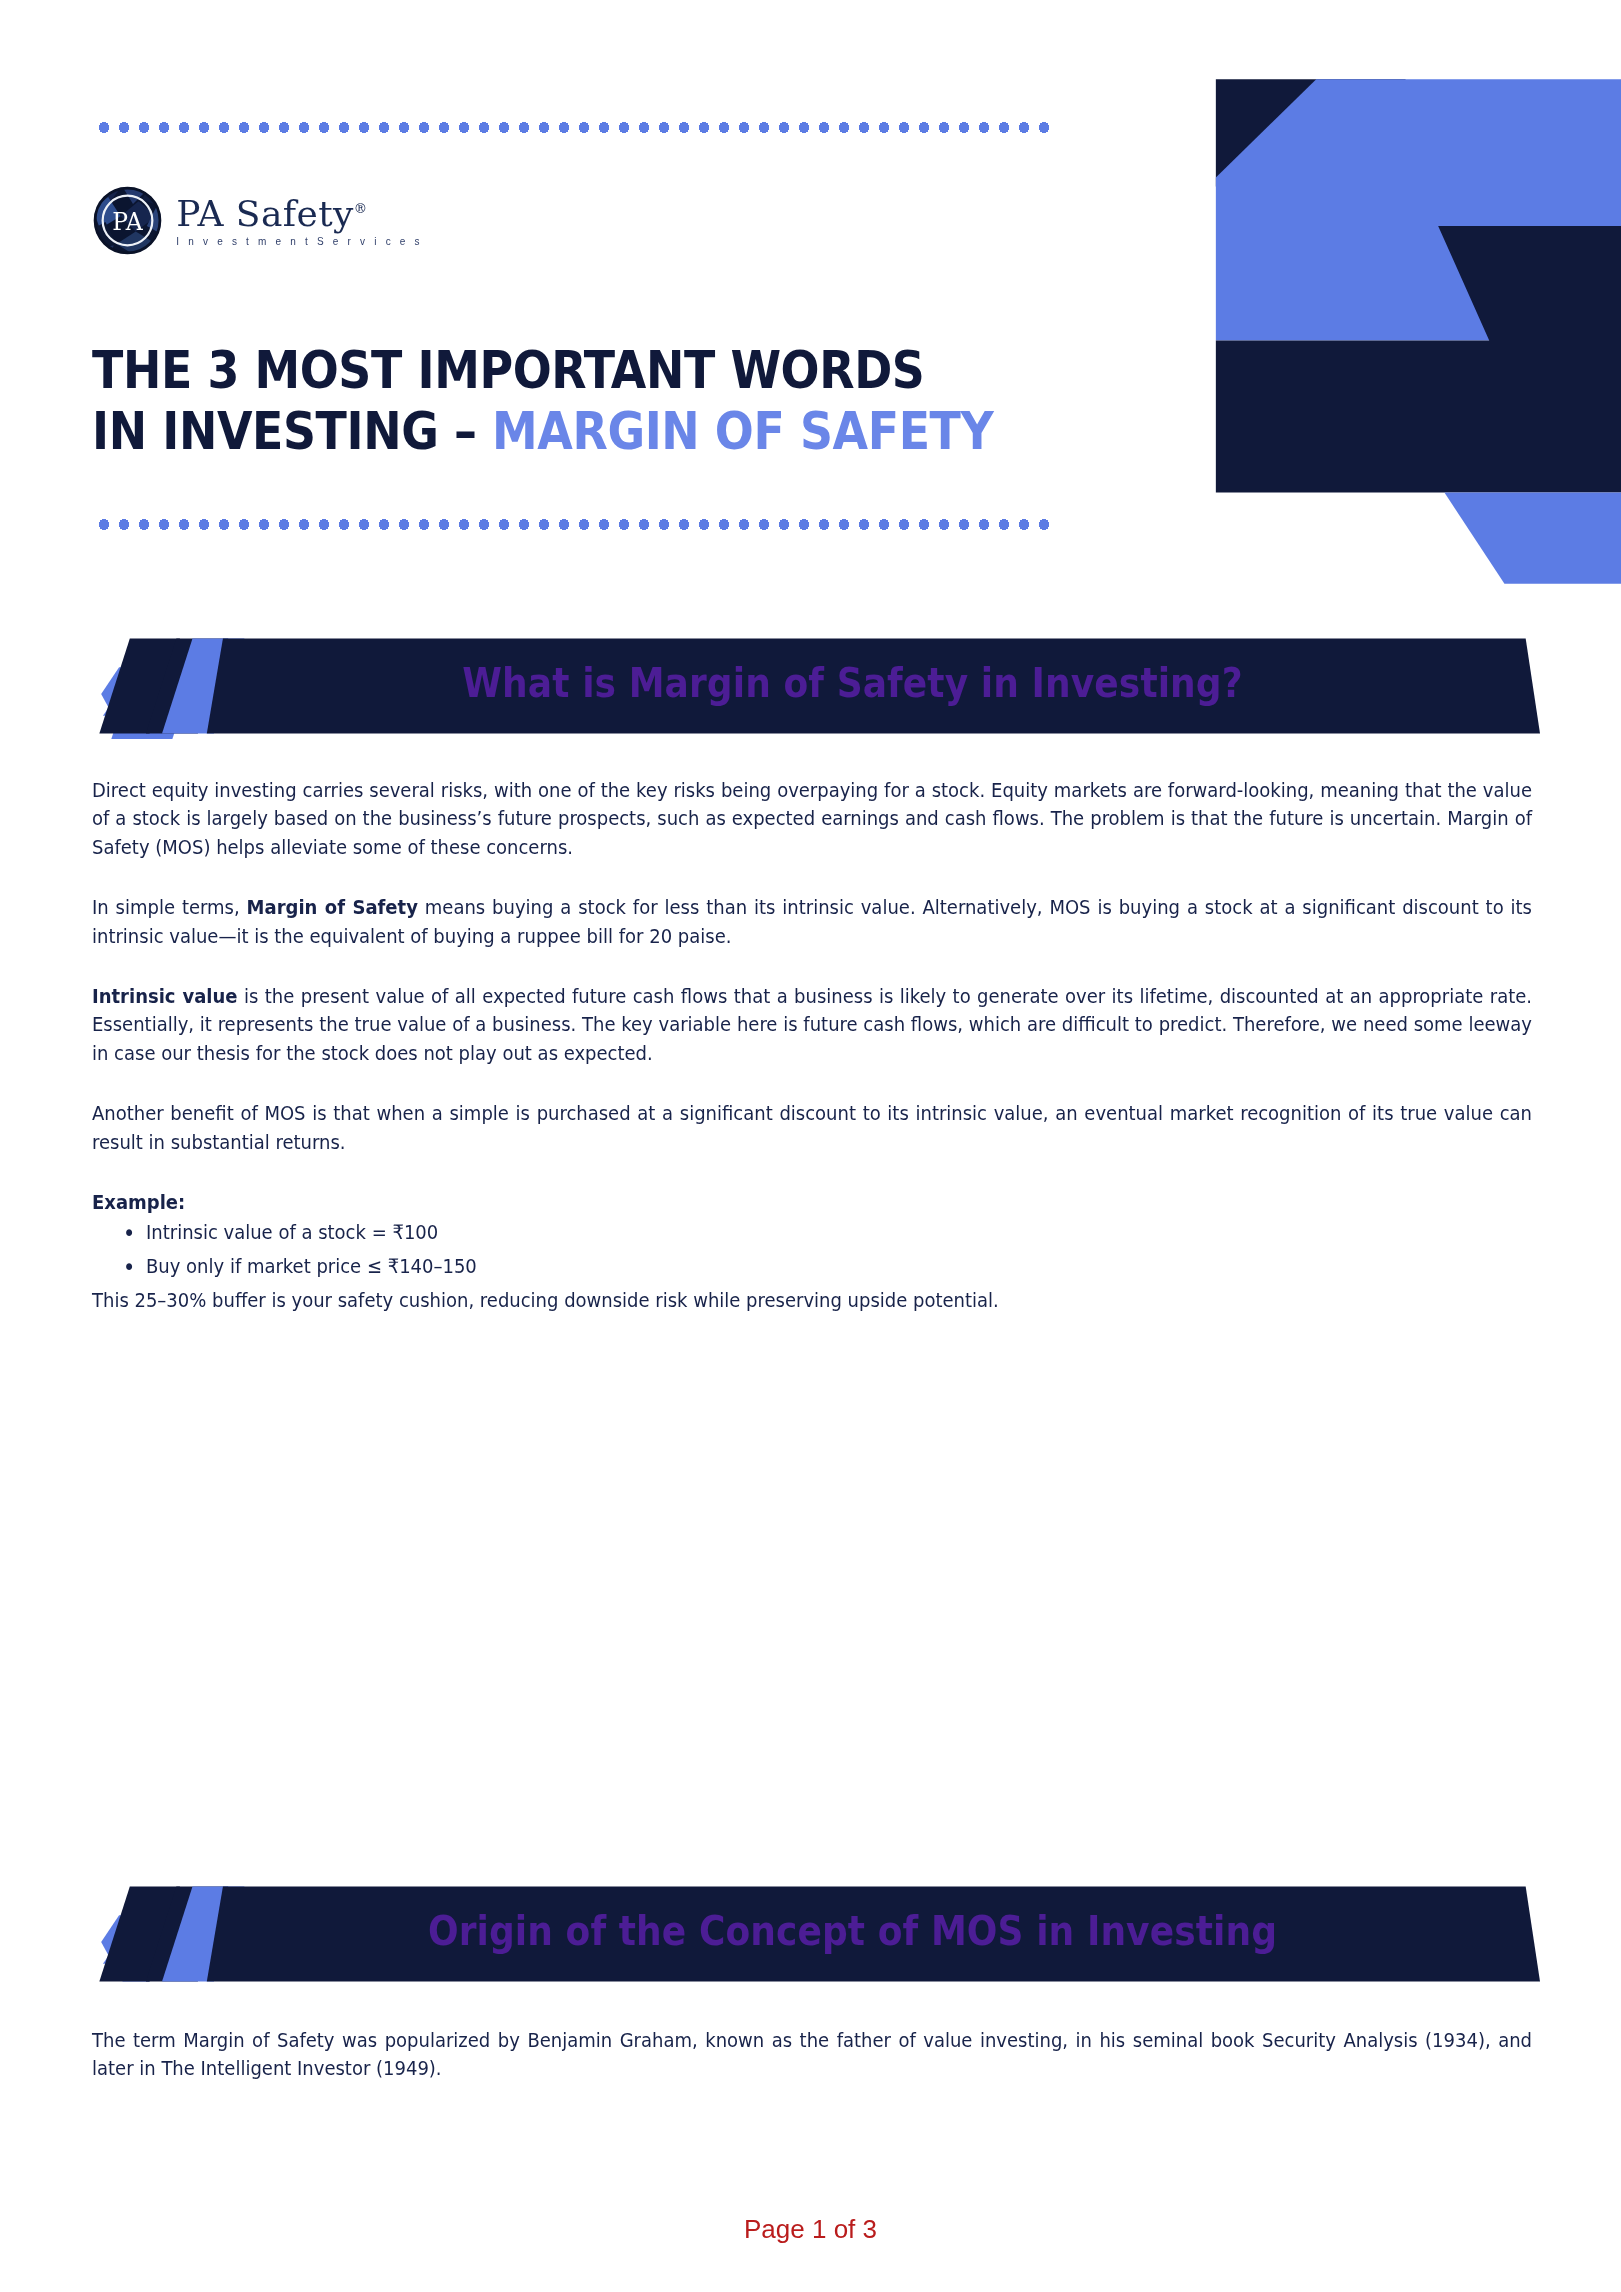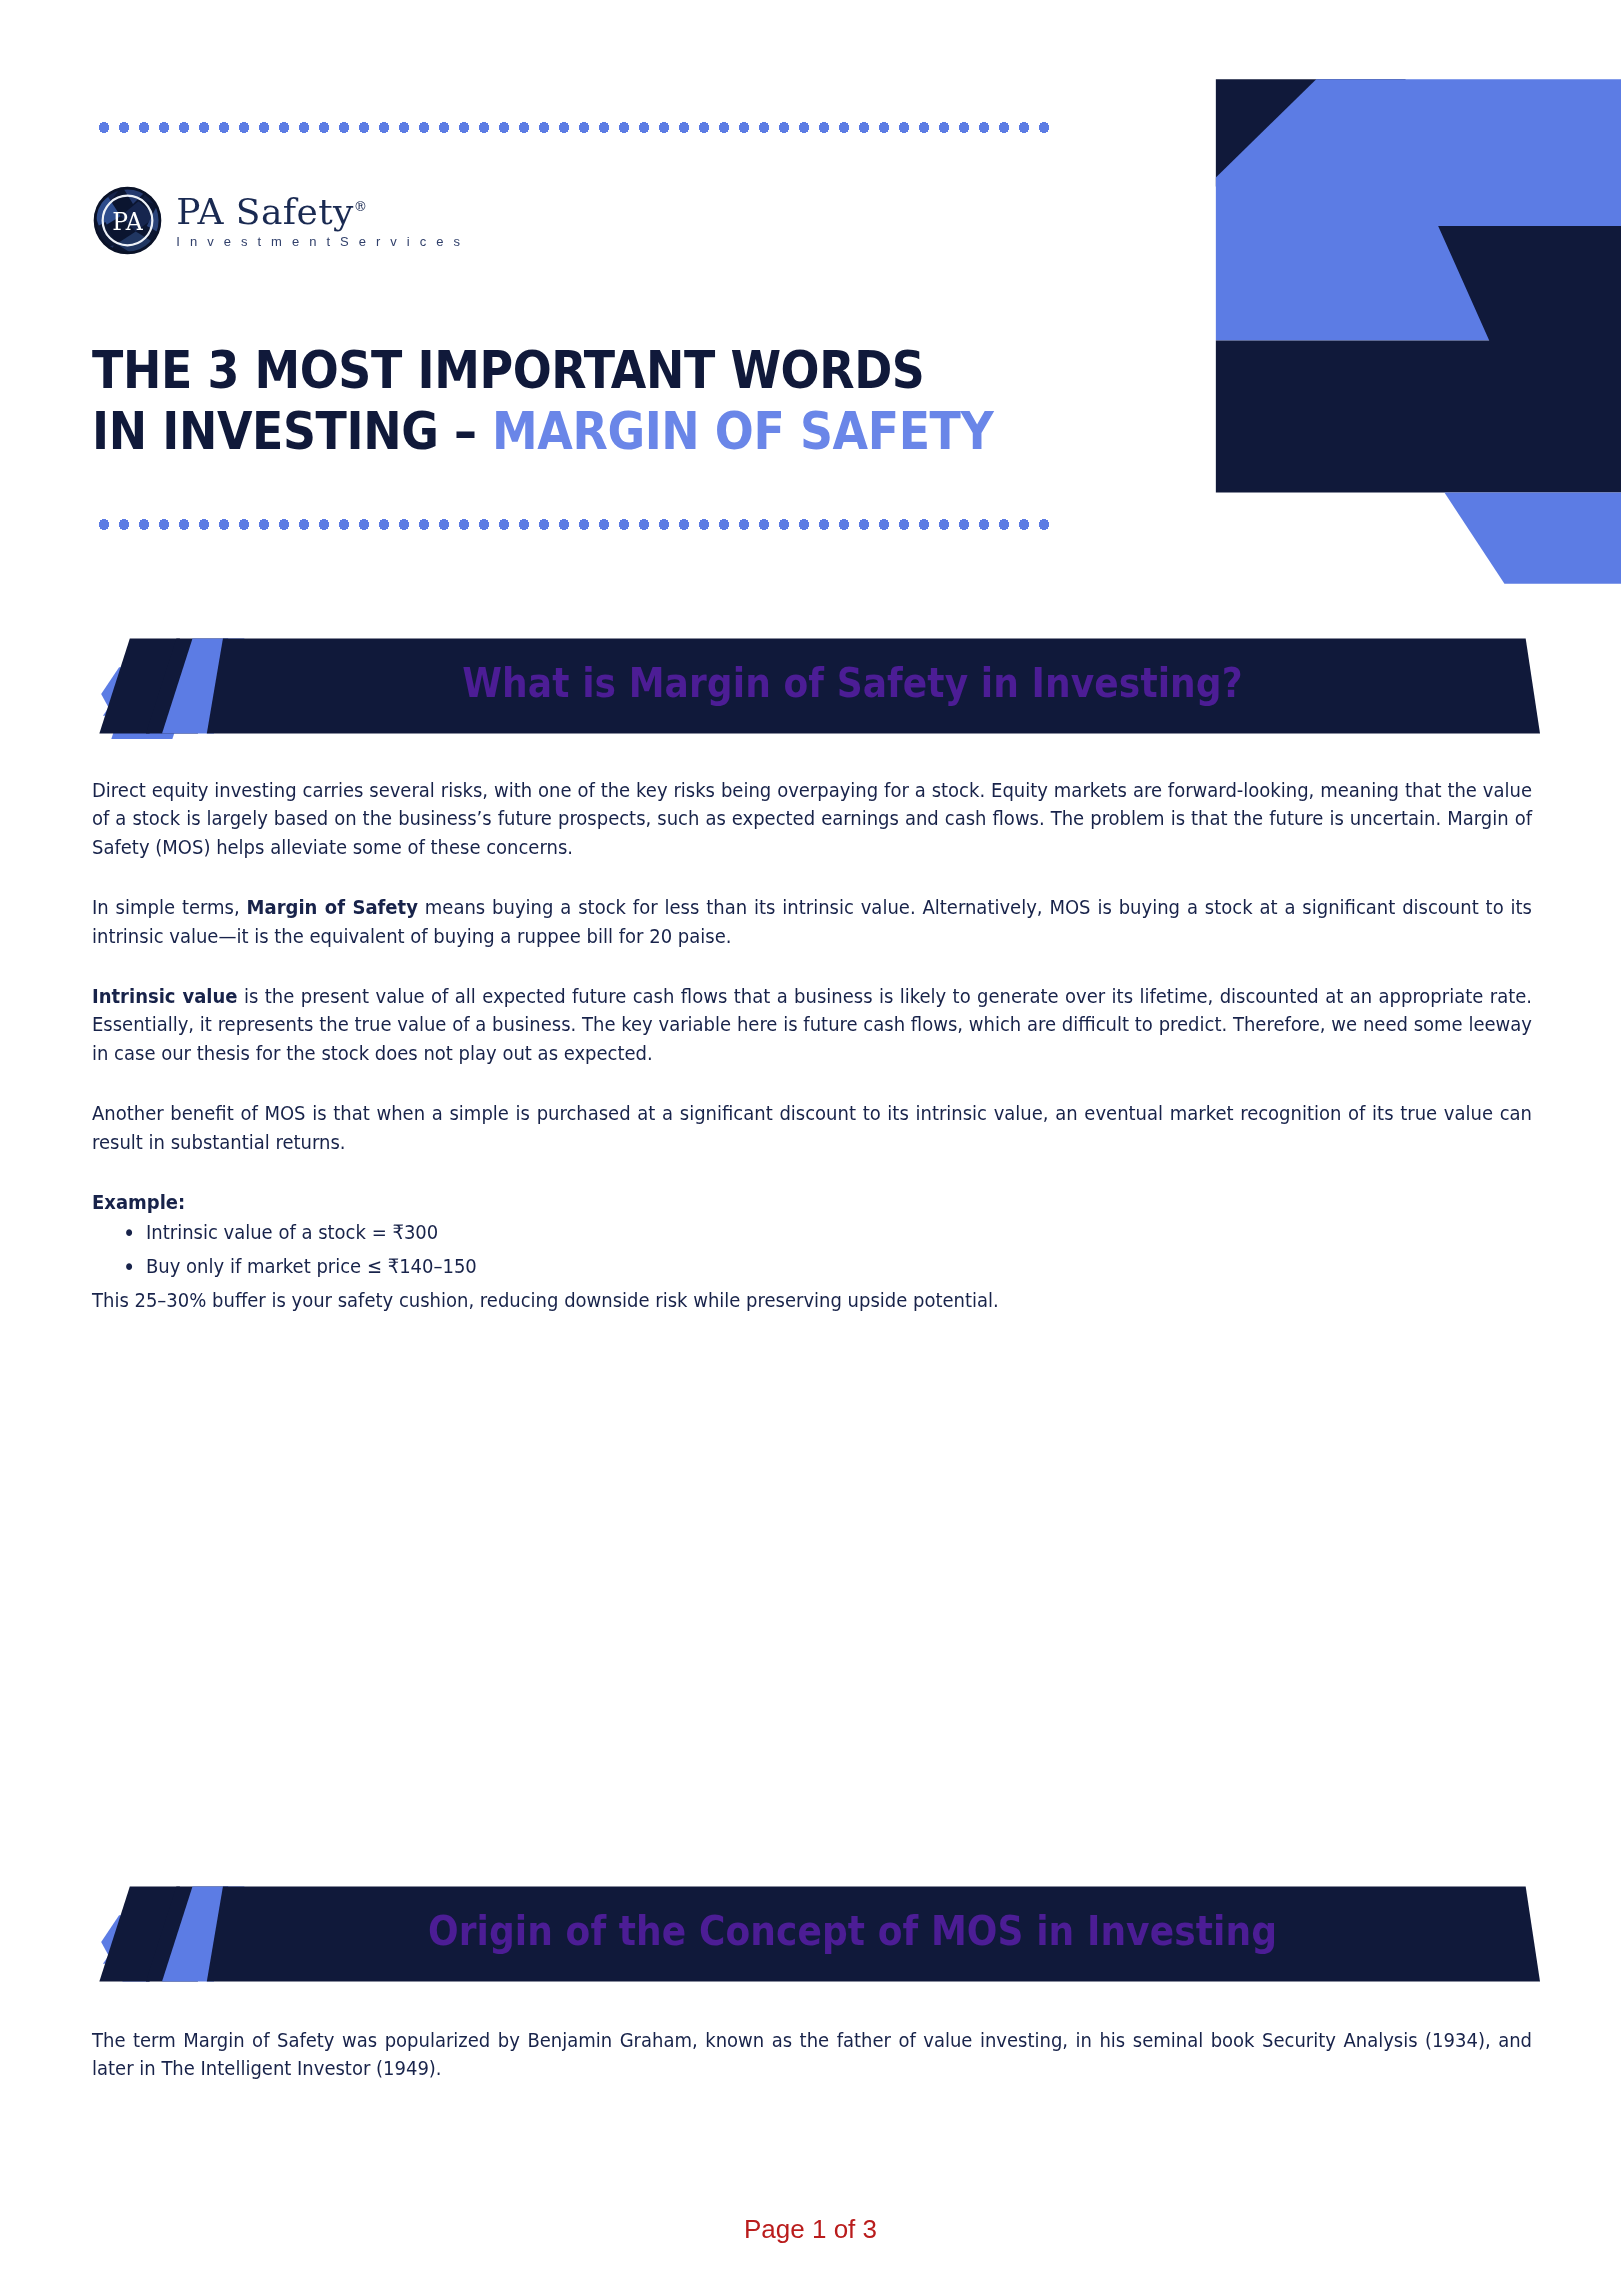--- a/index.html
+++ b/index.html
@@ -70,21 +70,21 @@
     white-space: nowrap;
   }
   .logo-reg {
     font-family: "DejaVu Serif", "Liberation Serif", serif;
     font-size: 13.4px;
     vertical-align: super;
     color: #1a2a52;
   }
   .logo-tagline {
     font-family: "Liberation Sans", sans-serif;
-    font-size: 13px;
+    font-size: 10px;
     color: #31406b;
     letter-spacing: 3.2px;
     margin-top: 4.5px;
     white-space: nowrap;
   }
 
   
   .doc-title {
     position: absolute;
     left: 92px;
@@ -257,21 +257,21 @@
   </div>
 
   <div class="content body-1">
     <p>Direct equity investing carries several risks, with one of the key risks being overpaying for a stock. Equity markets are forward-looking, meaning that the value of a stock is largely based on the business’s future prospects, such as expected earnings and cash flows. The problem is that the future is uncertain. Margin of Safety (MOS) helps alleviate some of these concerns.</p>
     <p><span>In simple terms, </span><b>Margin of Safety</b><span> means buying a stock for less than its intrinsic value. Alternatively, MOS is buying a stock at a significant discount to its intrinsic value—it is the equivalent of buying a ruppee bill for 20 paise.</span></p>
     <p><b>Intrinsic value</b><span> is the present value of all expected future cash flows that a business is likely to generate over its lifetime, discounted at an appropriate rate. Essentially, it represents the true value of a business. The key variable here is future cash flows, which are difficult to predict. Therefore, we need some leeway in case our thesis for the stock does not play out as expected.</span></p>
     <p>Another benefit of MOS is that when a simple is purchased at a significant discount to its intrinsic value, an eventual market recognition of its true value can result in substantial returns.</p>
 
     <div class="example-head">Example:</div>
     <ul class="example-list">
-      <li>Intrinsic value of a stock = ₹300</li>
+      <li>Intrinsic value of a stock = ₹100</li>
       <li>Buy only if market price ≤ ₹140–150</li>
     </ul>
     <p class="after-list">This 25–30% buffer is your safety cushion, reducing downside risk while preserving upside potential.</p>
   </div>
 
   <div class="banner banner-2">
     <svg viewBox="0 0 1615 118" preserveAspectRatio="none" aria-hidden="true">
       <polygon points="10,92 38,52 66,52 38,92" fill="#5C7CE4"></polygon>
       <polygon points="8,68 28,38 62,38 62,112 32,112" fill="#5C7CE4"></polygon>
       <polygon points="40,6 96,6 62,112 6,112" fill="#10193a"></polygon>

